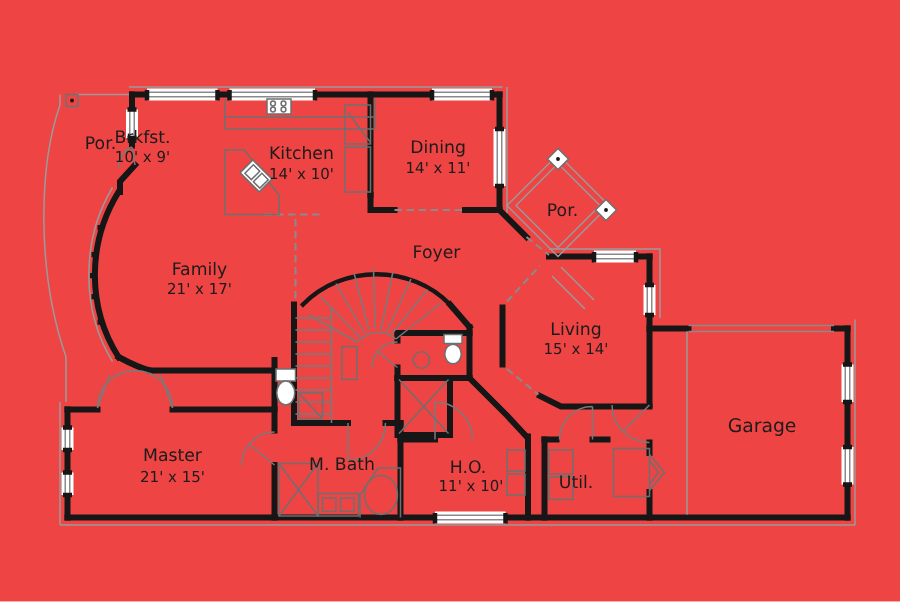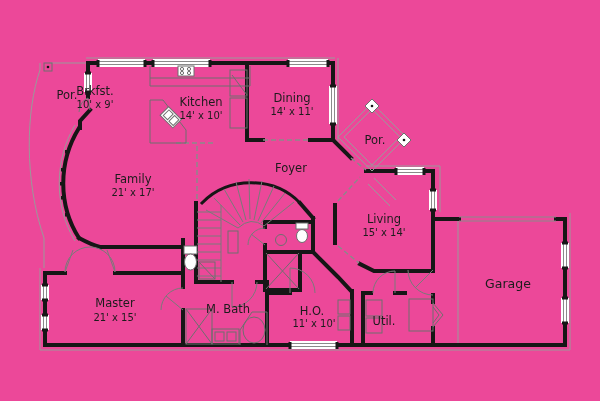--- a/index.html
+++ b/index.html
@@ -1,16 +1,16 @@
 <!DOCTYPE html>
 <html><head>
 <meta charset="utf-8">
 <style>
   html,body{margin:0;padding:0;background:#fff;}
-  .page{position:relative;width:600px;height:401px;background:#ec4899;overflow:hidden;}
+  .page{position:relative;width:600px;height:401px;background:#ef4444;overflow:hidden;}
   svg{display:block;}
   
   .w  {stroke:#161616;stroke-width:4;fill:none;stroke-linecap:square;}
   .w3 {stroke:#161616;stroke-width:3;fill:none;stroke-linecap:square;}
   .t  {stroke:#7a7a7a;stroke-width:1;fill:none;}
   .tl {stroke:#9a9a9a;stroke-width:1;fill:none;}
   .d  {stroke:#8a8a8a;stroke-width:1.4;fill:none;stroke-dasharray:5 3;}
   .wh {stroke:#ffffff;stroke-width:8;fill:none;}
   .wg {stroke:#8a8a8a;stroke-width:1;fill:none;}
   .tk {stroke:#161616;stroke-width:3;fill:none;}

